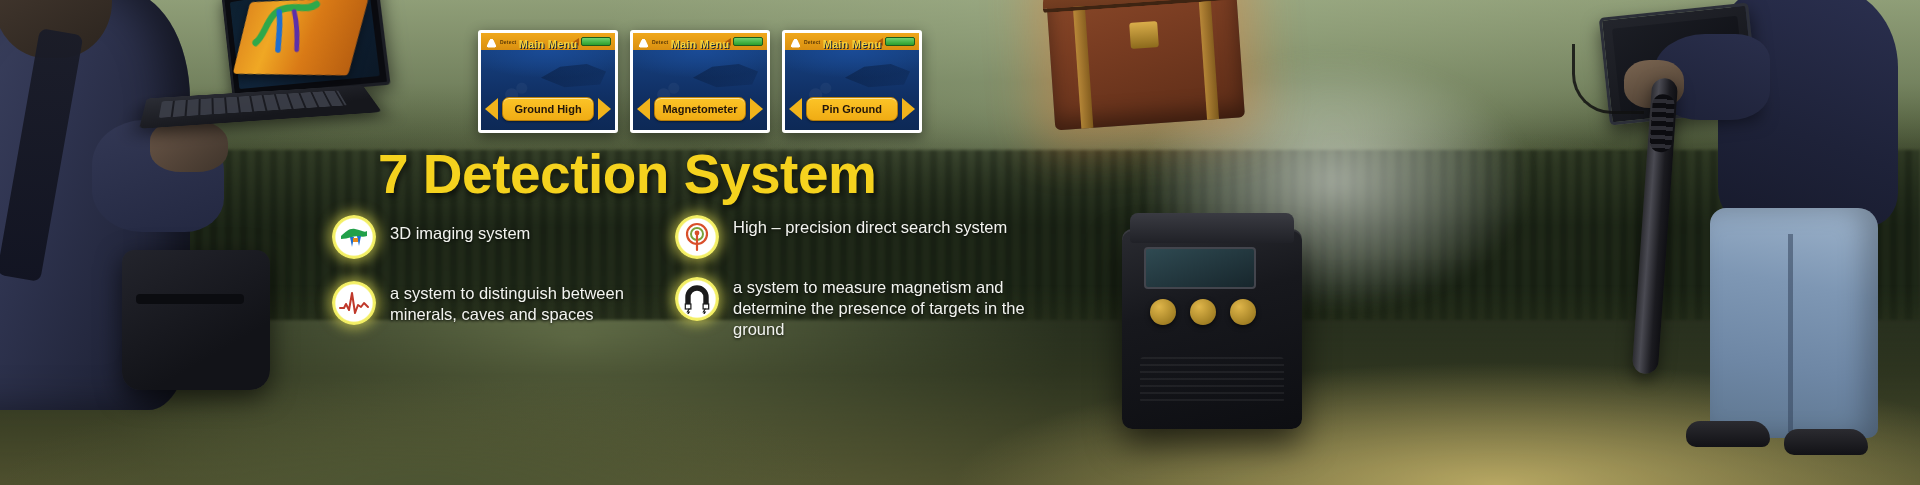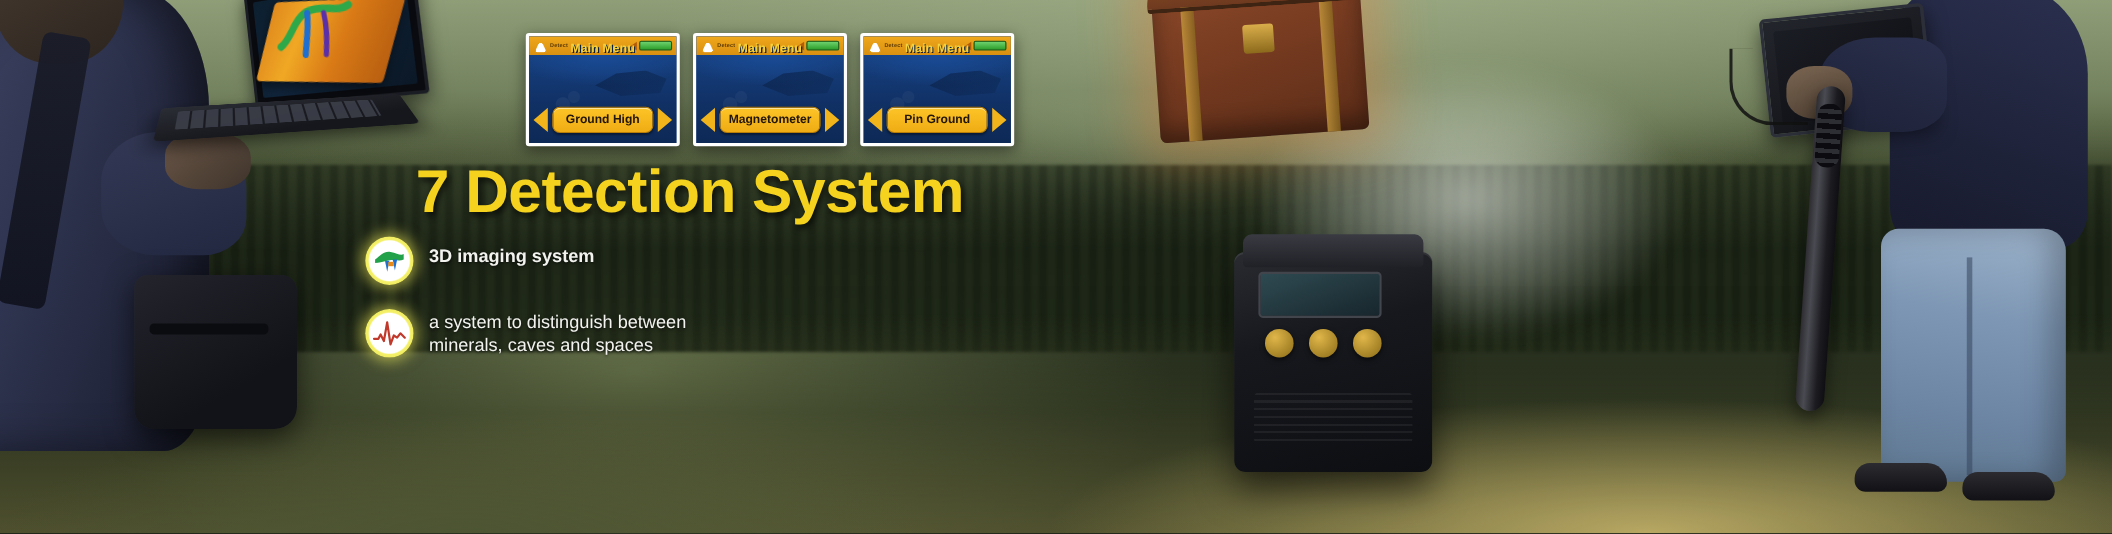--- a/index.html
+++ b/index.html
@@ -376,21 +376,21 @@
     display:flex; align-items:center; justify-content:center;
     overflow:hidden;
   }
   .feat-text {
     color:#f2f3ef; font-size:16.5px; line-height:1.28;
     padding-top:8px;
     text-shadow:0 1px 3px rgba(0,0,0,.75);
   }
   .feature.tall .feat-text { padding-top:2px; }
   .feature.tall3 .feat-text { padding-top:0px; }
-  #f-3d     { margin-bottom:22px;font-weight:bold; }
+  #f-3d     { margin-bottom:22px; }
   #f-mineral{ margin-bottom:20px;align-items:flex-end; }
   #f-precision { margin-bottom:18px; }
 </style>
 </head>
 <body>
 
 <div id="banner">
 
   <div class="ridge ridge1"></div>
   <div class="ridge ridge2"></div>
@@ -540,19 +540,42 @@
           </svg>
         </span>
         <span class="feat-text">a system to distinguish between minerals, caves and spaces</span>
       </div>
 
 
     </div>
 
     <div class="feat-col" id="col-right">
 
-
+      <div class="feature tall" id="f-precision">
+        <span class="feat-icon">
+          <svg width="30" height="30" viewBox="0 0 30 30">
+            <circle cx="15" cy="12" r="10" stroke="#d94f2b" stroke-width="2.2" fill="none"></circle>
+            <circle cx="15" cy="12" r="6" stroke="#7aa33a" stroke-width="2" fill="none"></circle>
+            <circle cx="15" cy="11" r="2.4" fill="#d94f2b"></circle>
+            <path d="M15 11 L 15 28" stroke="#d94f2b" stroke-width="2.2" stroke-linecap="round"></path>
+          </svg>
+        </span>
+        <span class="feat-text">High – precision direct search system</span>
+      </div>
+
+      <div class="feature tall3">
+        <span class="feat-icon">
+          <svg width="28" height="30" viewBox="0 0 28 30">
+            <path d="M5 24 L 5 13 A 9 9 0 0 1 23 13 L 23 24" stroke="#1b1b1b" stroke-width="5.4" fill="none"></path>
+            <rect x="2.3" y="20" width="5.6" height="5" fill="#ffffff" stroke="#1b1b1b" stroke-width="1.2"></rect>
+            <rect x="20.1" y="20" width="5.6" height="5" fill="#ffffff" stroke="#1b1b1b" stroke-width="1.2"></rect>
+            <path d="M6.4 24.5 L 4.4 28 L 6.2 28 L 4.6 30.5" stroke="#1b1b1b" stroke-width="1.2" fill="none"></path>
+            <path d="M22.4 24.5 L 20.4 28 L 22.2 28 L 20.6 30.5" stroke="#1b1b1b" stroke-width="1.2" fill="none"></path>
+          </svg>
+        </span>
+        <span class="feat-text">a system to measure magnetism and determine the presence of targets in the ground</span>
+      </div>
 
     </div>
 
   </div>
 
 </div>
 
 </body></html>

